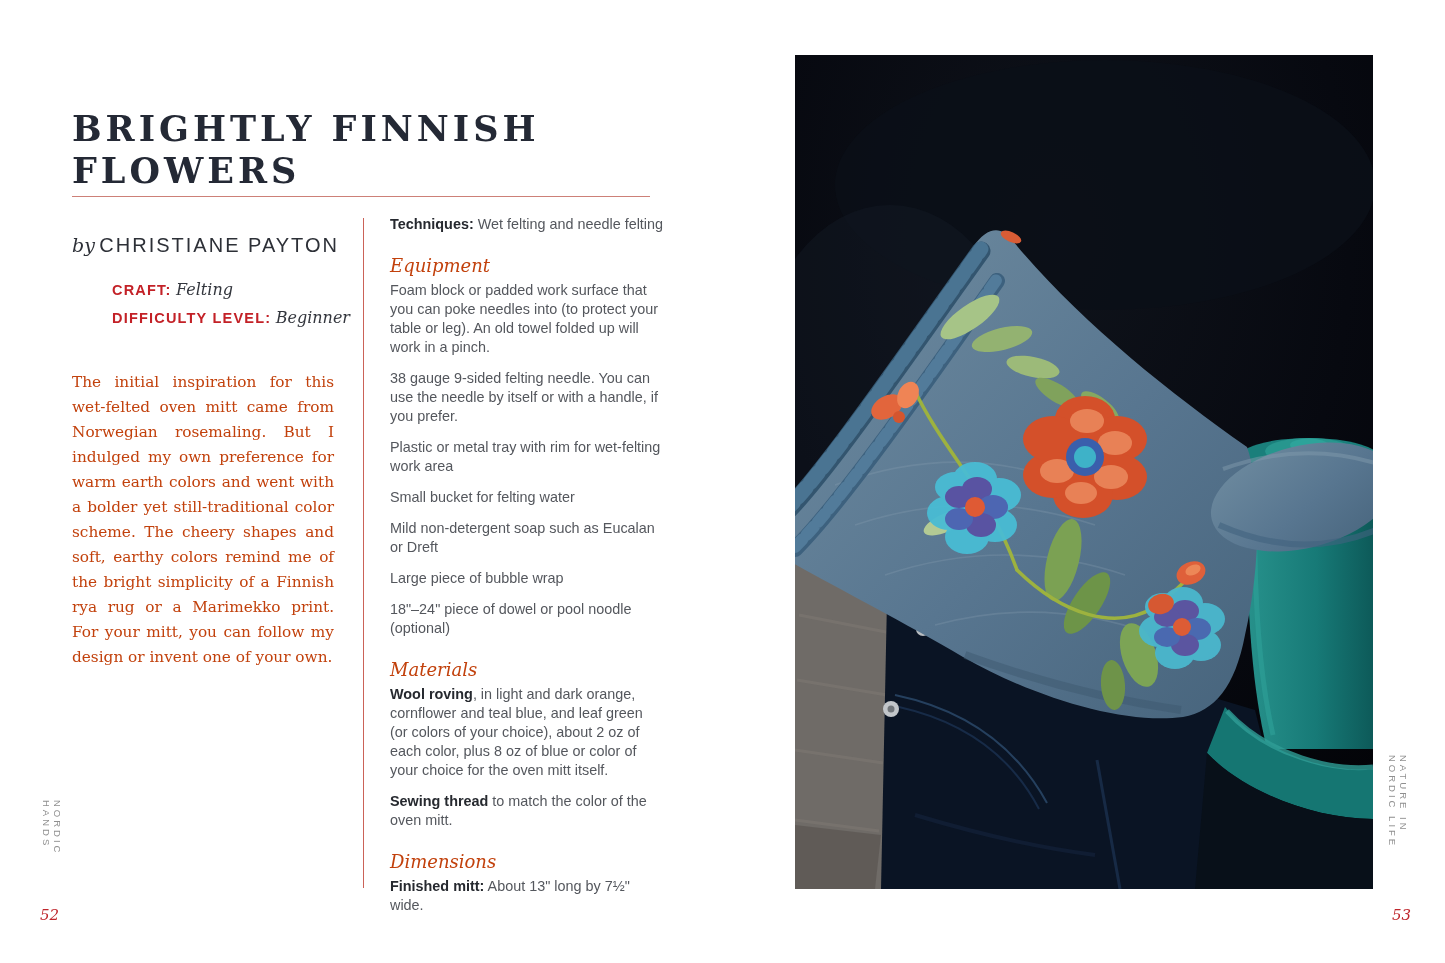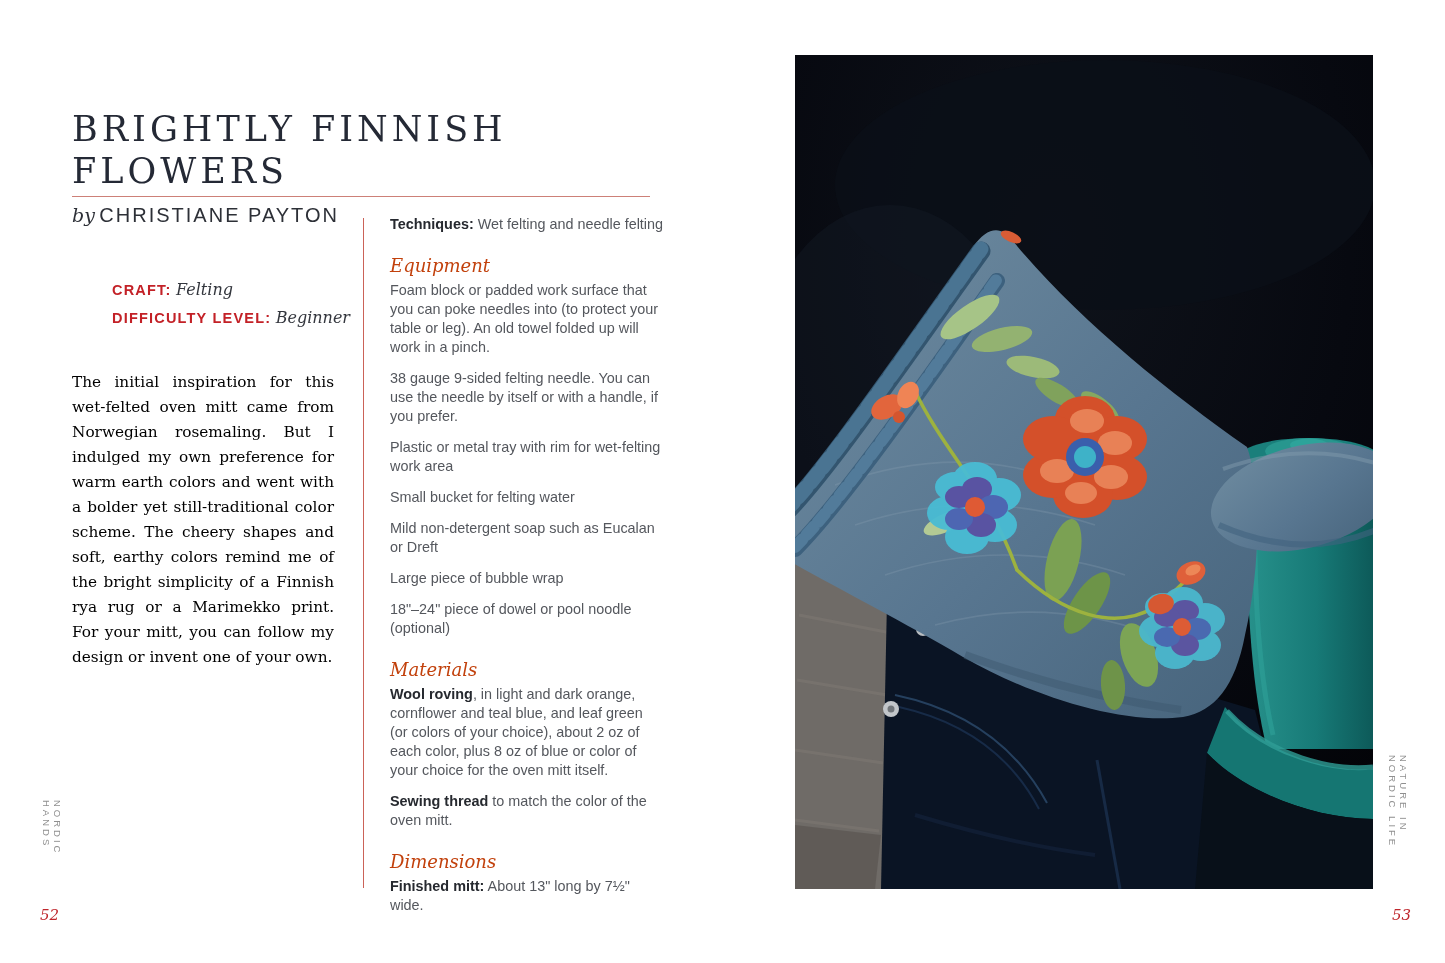--- a/index.html
+++ b/index.html
@@ -2,33 +2,33 @@
 <html><head>
 <meta charset="utf-8">
 <style>
   html,body{margin:0;padding:0;background:#ffffff;}
   body{width:1445px;height:963px;position:relative;overflow:hidden;
        font-family:"Liberation Sans",sans-serif;-webkit-font-smoothing:antialiased;}
   .spread{position:absolute;inset:0;background:#ffffff;}
 
   
   .title{position:absolute;left:72px;top:108px;margin:0;
-         font-family:"DejaVu Serif",serif;font-weight:400;
+         font-family:"DejaVu Serif",serif;font-weight:700;
          font-size:35px;line-height:42px;letter-spacing:4px;color:#242935;}
   .title-rule{position:absolute;left:72px;top:196px;width:578px;height:1px;
               background:#cd8078;border:0;margin:0;}
-  .byline{position:absolute;left:72px;top:204px;color:#2d3037;}
+  .byline{position:absolute;left:72px;top:234px;color:#2d3037;}
   .byline .by{font-family:"DejaVu Serif",serif;font-style:italic;font-size:19px;}
   .byline .name{font-size:20px;letter-spacing:2px;color:#2d3037;}
   .meta{position:absolute;left:72px;top:276px;line-height:27px;}
   .meta .lbl{font-weight:bold;font-size:14.5px;letter-spacing:1.2px;color:#c32127;margin-left:40px;}
   .meta .val{font-family:"DejaVu Serif",serif;font-style:italic;font-size:16px;color:#33363d;text-align:center;}
   .intro{position:absolute;left:72px;top:370px;width:262px;margin:0;
          font-family:"DejaVu Serif",serif;font-size:15.3px;line-height:25px;
-         text-align:justify;color:#000000;}
+         text-align:justify;color:#c2410c;}
 
   
   .vdivider{position:absolute;left:363px;top:218px;width:1px;height:670px;background:#cb6258;}
 
   
   .col{position:absolute;left:390px;top:215px;width:274px;
        font-size:14.4px;line-height:19px;color:#54575d;}
   .col p{margin:0 0 12px 0;}
   .col .b{font-weight:bold;color:#26292f;}
   .subhead{font-family:"DejaVu Serif",serif;font-style:italic;font-size:18px;

